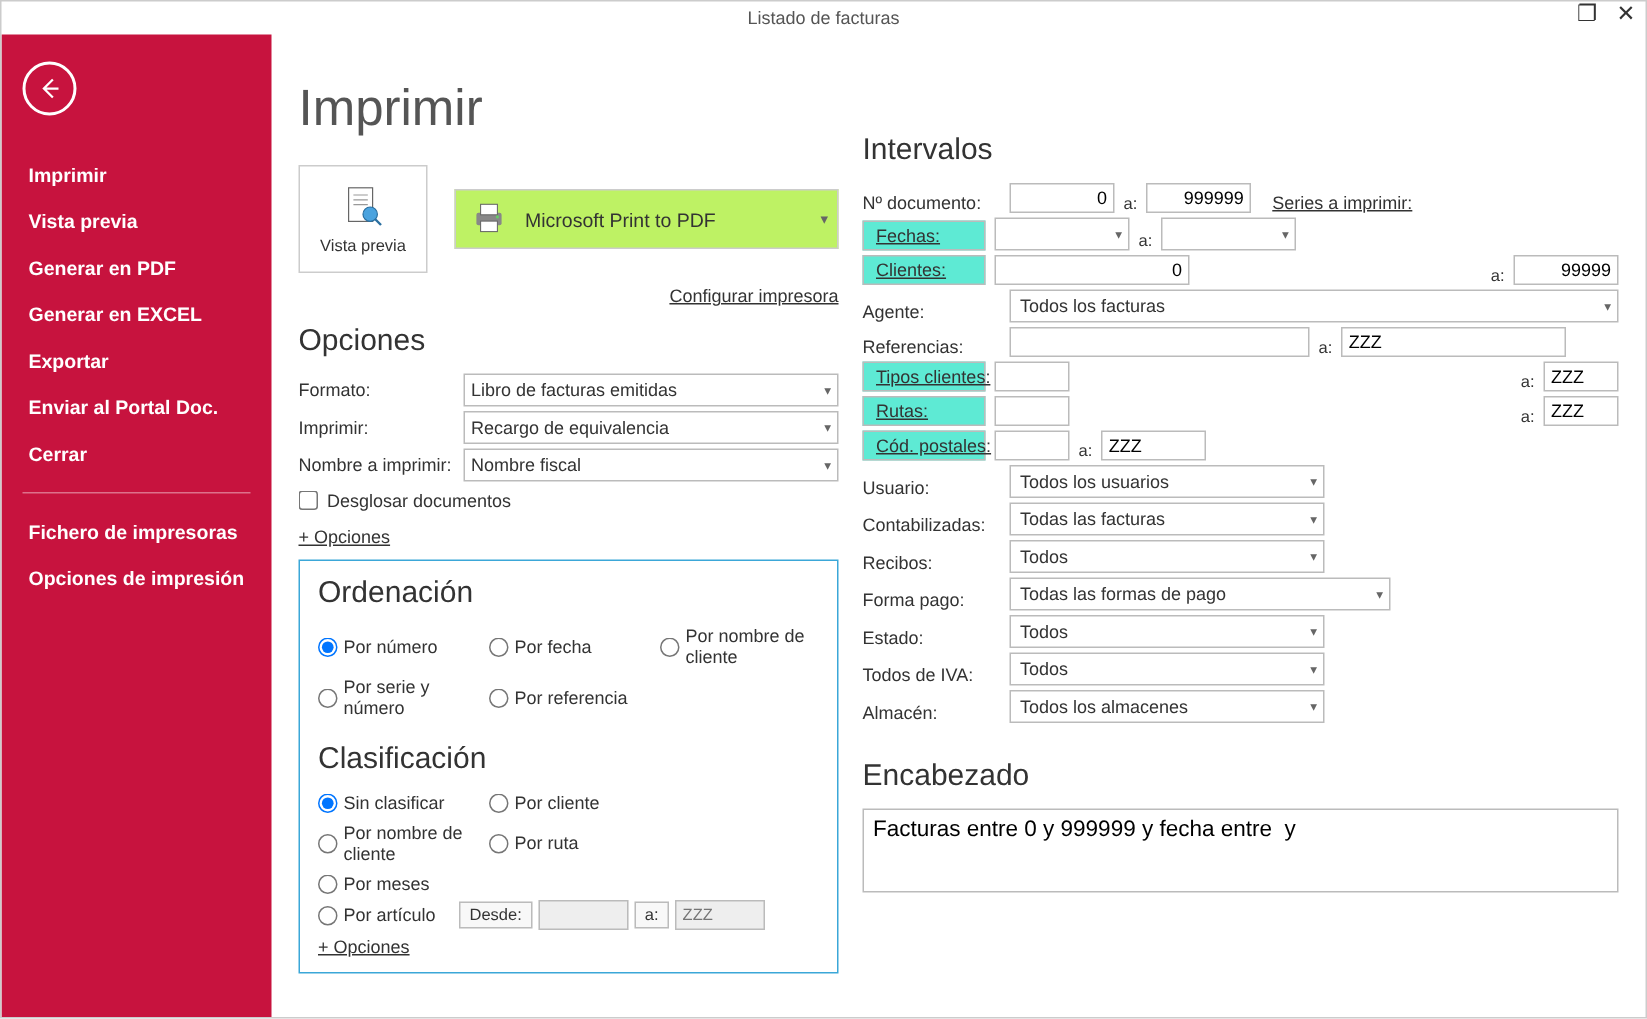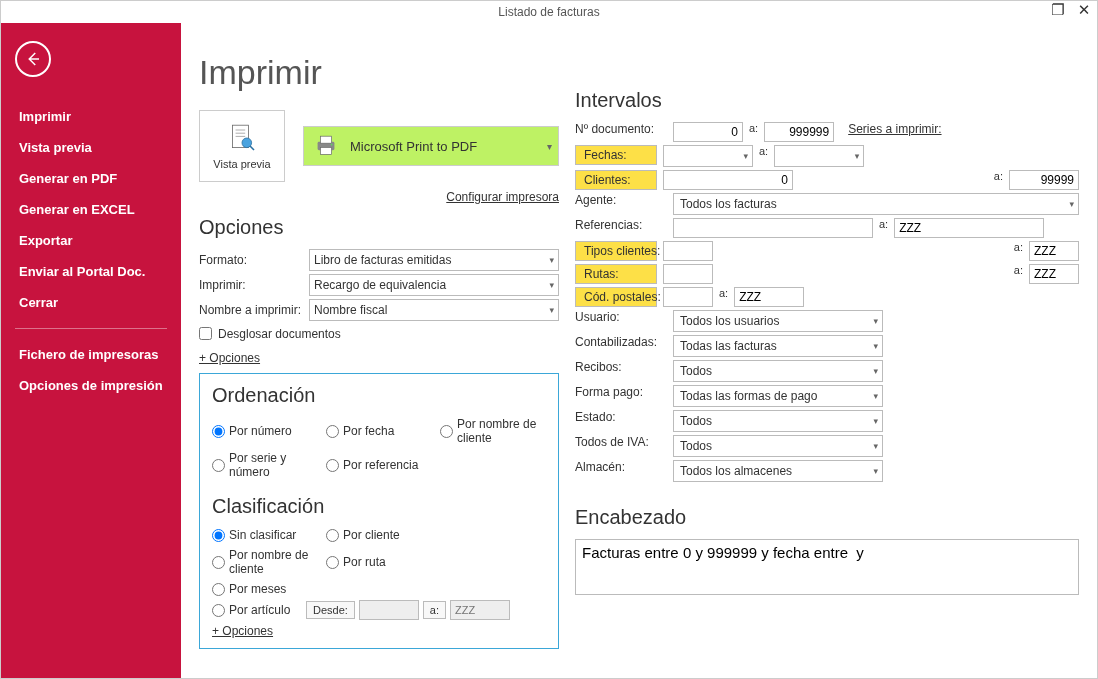--- a/index.html
+++ b/index.html
@@ -36,23 +36,23 @@
 .plus-link { font-size: 12px; text-decoration: underline; font-weight: 400; cursor: pointer; margin-top: 4px; display: inline-block; }
 .panel-box { border: 1px solid #3ba7d8; padding: 10px 12px; margin-top: 8px; }
 .panel-box h2.sect { margin-top: 0; }
 .radio-grid { display: grid; grid-template-columns: 110px 110px auto; gap: 6px 4px; font-size: 12px; }
 .radio-grid.cls { grid-template-columns: 110px auto; }
 .radio-item { display: flex; align-items: center; gap: 4px; cursor: pointer; }
 .radio-item input { width: 13px; height: 13px; }
 .art-row { display: flex; align-items: center; gap: 4px; font-size: 12px; margin-top: 4px; }
 .art-row input[type=text] { width: 60px; height: 20px; border: 1px solid #bbb; padding: 0 4px; font-size: 11px; background: #eee; }
 .art-row .alab { border: 1px solid #bbb; padding: 2px 6px; font-size: 11px; background: #f8f8f8; }
-.iv-row { display: flex; align-items: flex-start; margin: 3px 0; font-size: 12px; gap: 6px; }
+.iv-row { display: flex; align-items: flex-end; margin: 3px 0; font-size: 12px; gap: 6px; }
 .iv-row .ilbl { width: 92px; }
-.iv-row .blab { border: 1px solid #bbb; padding: 2px 8px; background: #fde047; cursor: pointer; white-space: nowrap; }
+.iv-row .blab { border: 1px solid #bbb; padding: 2px 8px; background: #5eead4; cursor: pointer; white-space: nowrap; text-decoration: underline; }
 .iv-row input[type=text] { height: 20px; border: 1px solid #bbb; padding: 0 4px; font-size: 12px; text-align: right; }
 .iv-row .a-sep { font-size: 11px; }
 .iv-row .isel { height: 22px; border: 1px solid #bbb; background: #fff; font-size: 12px; padding: 0 18px 0 6px; display: flex; align-items: center; position: relative; cursor: pointer; }
 .iv-row .isel .caret { position: absolute; right: 4px; font-size: 9px; color: #666; }
 .iv-row .link { text-decoration: underline; cursor: pointer; }
 .enc-chk { display: flex; align-items: center; gap: 6px; font-size: 12px; margin: 6px 0; }
 .enc-chk .ul { text-decoration: underline; }
 .enc-text { width: 100%; height: 56px; border: 1px solid #bbb; font-size: 15px; padding: 4px 6px; resize: none; font-family: inherit; }
 .col-right h2.sect:first-child { margin-top: 56px; }
 </style>
@@ -291,21 +291,21 @@
       </div>
       <div class="iv-row">
         <span class="ilbl">Recibos:</span>
         <div class="isel" style="width:210px">
             <span>Todos</span>
             <span class="caret">▾</span>
           </div>
       </div>
       <div class="iv-row">
         <span class="ilbl">Forma pago:</span>
-        <div class="isel" style="width:210px">
+        <div class="isel" style="width:254px">
             <span>Todas las formas de pago</span>
             <span class="caret">▾</span>
           </div>
       </div>
       <div class="iv-row">
         <span class="ilbl">Estado:</span>
         <div class="isel" style="width:210px">
             <span>Todos</span>
             <span class="caret">▾</span>
           </div>

